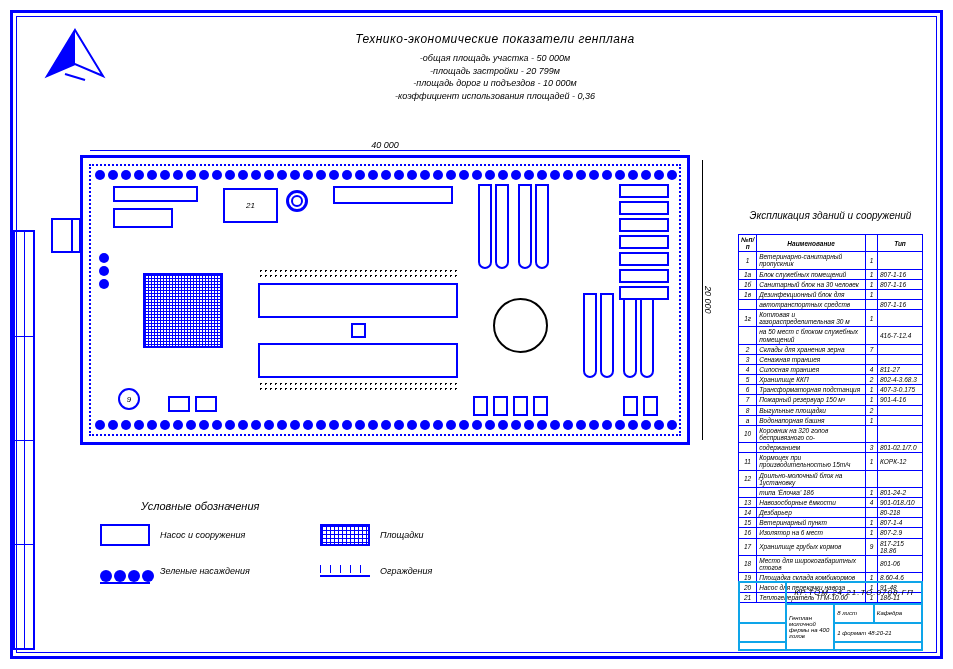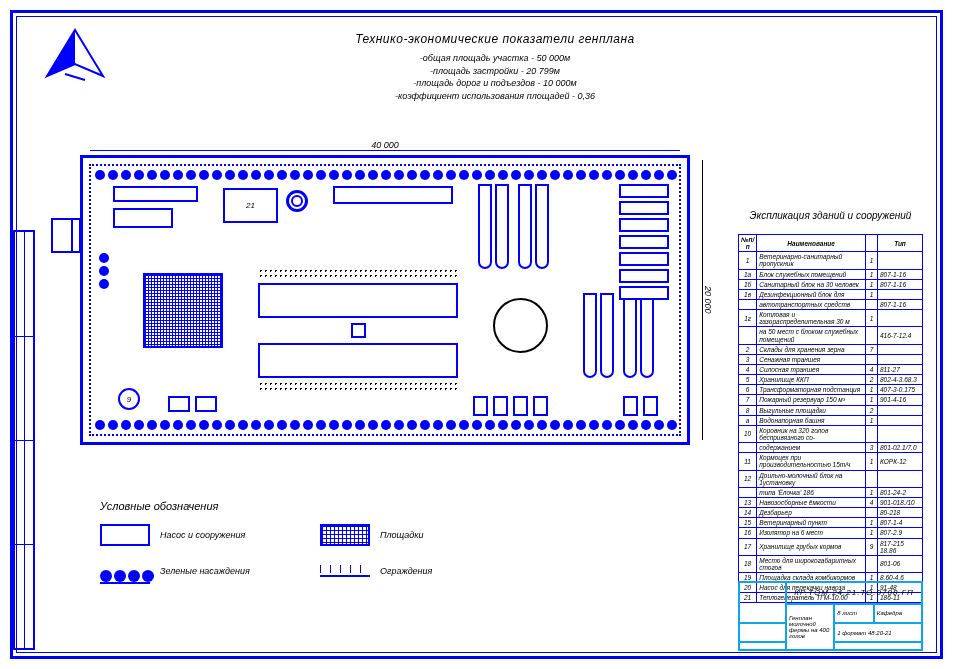--- a/index.html
+++ b/index.html
@@ -17,21 +17,21 @@
   .header { position:absolute; left:280px; top:32px; width:430px; text-align:center; color:#000; }
   .header h1 { font-size:12px; font-style:italic; font-weight:normal; margin:0 0 6px 0; letter-spacing:.5px; }
   .header .metrics { font-size:9px; font-style:italic; line-height:1.4; }
 
   
   .compass { position:absolute; left:45px; top:30px; width:60px; height:60px; }
 
   
   .plan { position:absolute; left:80px; top:155px; width:610px; height:290px; border:3px solid #0000ff; }
   .legend-area { position:absolute; left:100px; top:500px; width:400px; color:#000; }
-  .legend-title { font-size:11px; font-style:italic; margin-bottom:12px; }
+  .legend-title { font-size:11px; font-style:italic; margin-bottom:12px;margin-left:41px; }
   .legend-grid { display:grid; grid-template-columns:200px 200px; row-gap:14px; column-gap:20px; align-items:center; }
   .leg-row { display:flex; align-items:center; gap:10px; font-size:9px; font-style:italic; }
   .sym-box { width:50px; height:22px; border:2px solid #0000ff; }
   .sym-hatch { width:50px; height:22px; border:2px solid #0000ff;
     background-image:linear-gradient(#0000ff 1px,transparent 1px),linear-gradient(90deg,#0000ff 1px,transparent 1px);
     background-size:4px 4px; background-color:#fff; }
   .sym-trees { width:50px; height:22px; position:relative; }
   .sym-trees span { position:absolute; bottom:0; width:12px; height:12px; border-radius:50%; background:#0000ff; }
   .sym-trees span:nth-child(1){ left:0;} .sym-trees span:nth-child(2){ left:14px;} .sym-trees span:nth-child(3){ left:28px;} .sym-trees span:nth-child(4){ left:42px;}
   .sym-trees::after{content:"";position:absolute;left:0;right:0;bottom:-2px;border-top:2px solid #0000ff;}

